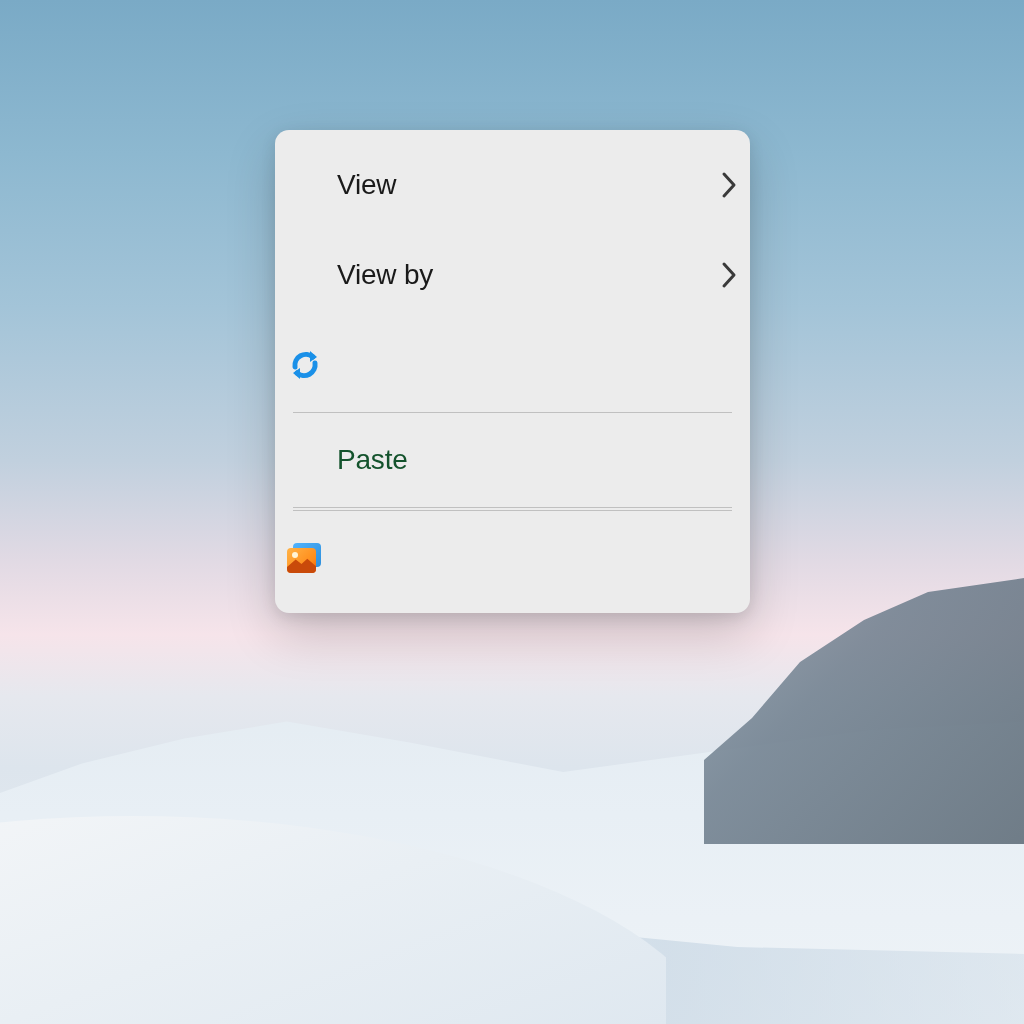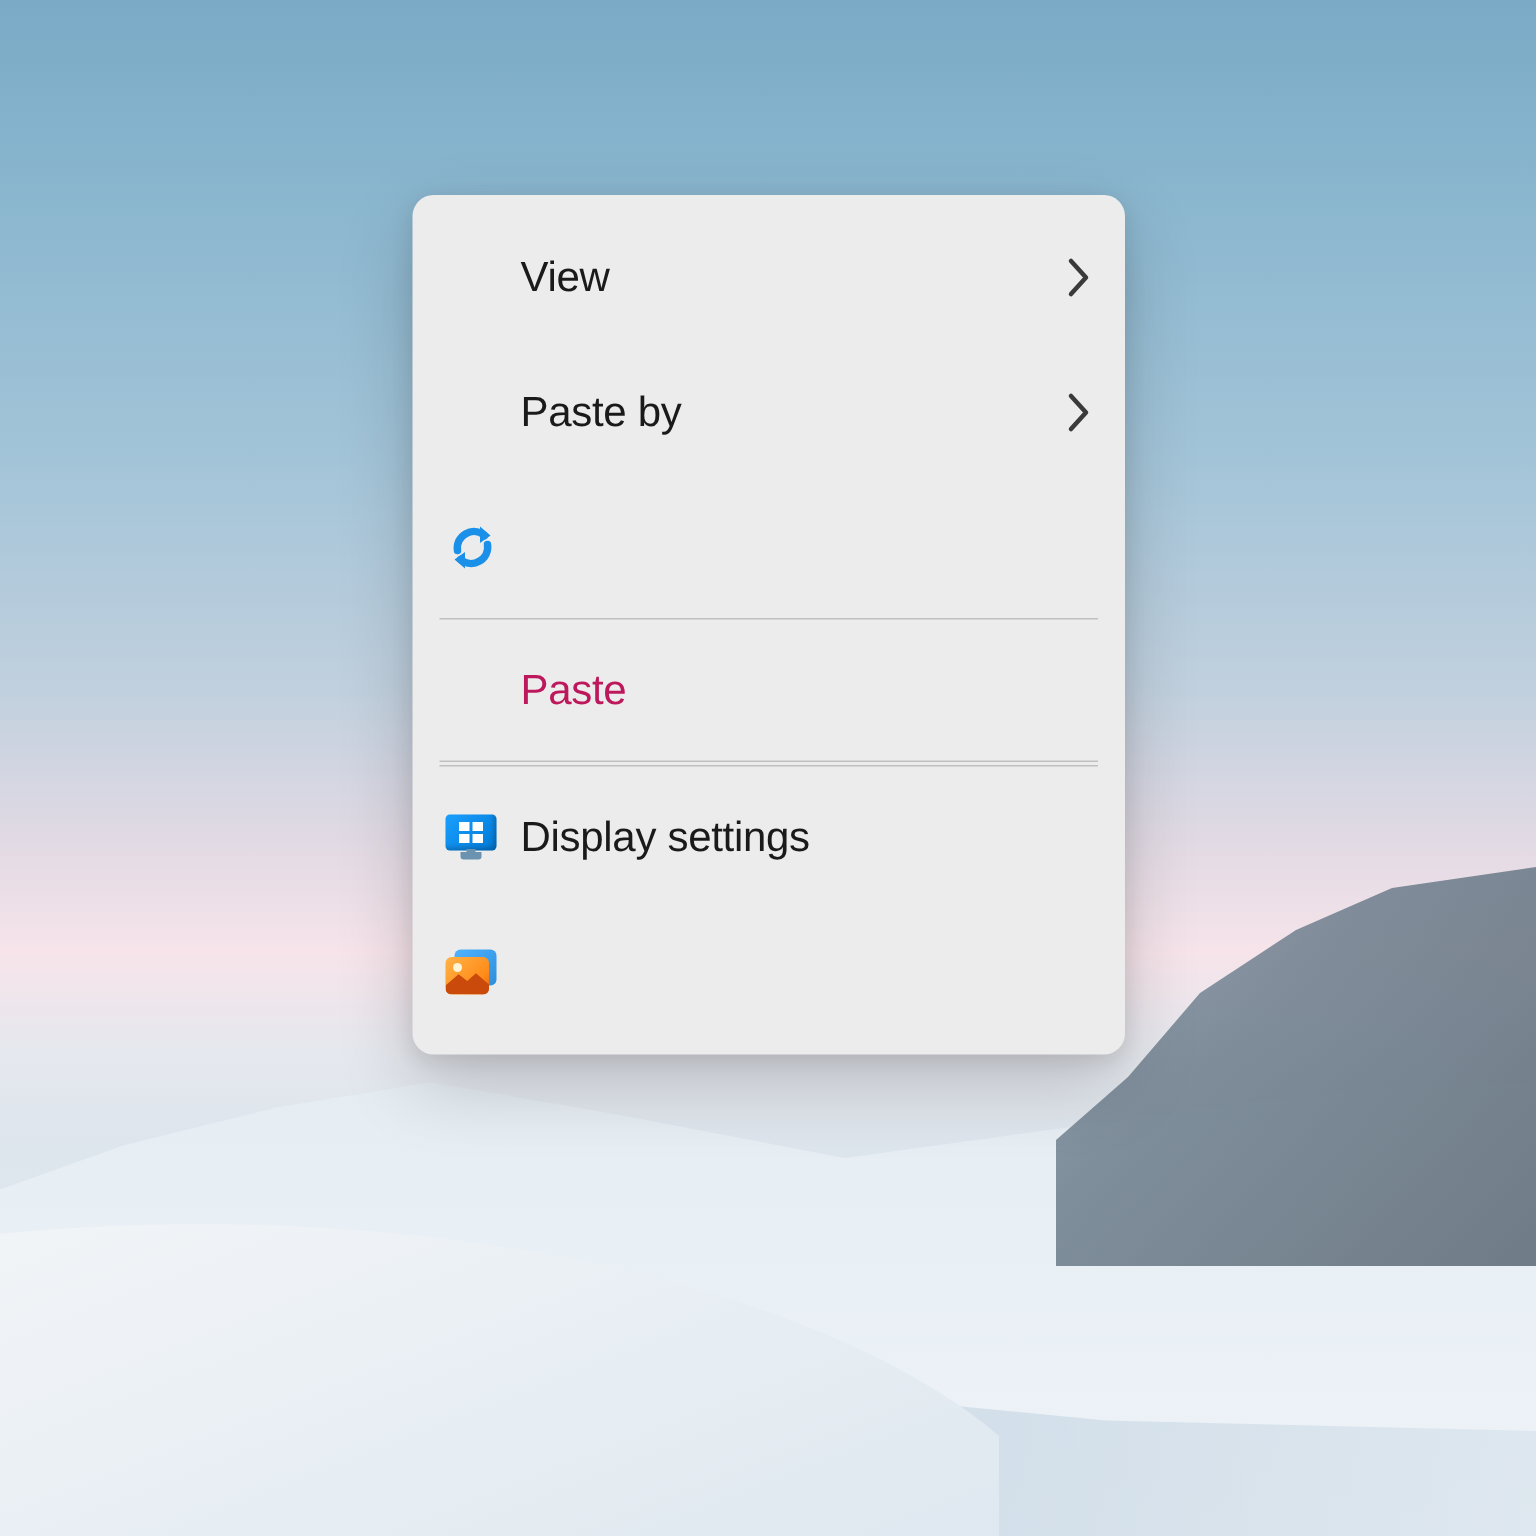--- a/index.html
+++ b/index.html
@@ -80,26 +80,26 @@
       background: #ececec;
       border-radius: 14px;
       box-shadow: 0 20px 50px rgba(0, 0, 0, 0.18), 0 4px 15px rgba(0,0,0,0.1);
       padding: 10px 0;
     }
     
     .menu-item {
       display: flex;
       align-items: center;
       height: 90px;
-      padding: 0 22px;
+      padding: 0 12px;
       cursor: default;
     }
     
     .menu-item.disabled .label {
-      color: #be185d;
+      color: #14532d;
     }
     
     .icon-slot {
       width: 50px;
       display: flex;
       align-items: center;
       justify-content: flex-start;
     }
     
     .label {
@@ -233,21 +233,21 @@
     <div class="label">View</div>
     <div class="chevron">
       <svg width="18" height="30" viewBox="0 0 18 30" fill="none">
         <path d="M4 4 L14 15 L4 26" stroke="#3a3a3a" stroke-width="3" stroke-linecap="round" stroke-linejoin="round"></path>
       </svg>
     </div>
   </div>
 
   <div class="menu-item">
     <div class="icon-slot"></div>
-    <div class="label">Paste by</div>
+    <div class="label">View by</div>
     <div class="chevron">
       <svg width="18" height="30" viewBox="0 0 18 30" fill="none">
         <path d="M4 4 L14 15 L4 26" stroke="#3a3a3a" stroke-width="3" stroke-linecap="round" stroke-linejoin="round"></path>
       </svg>
     </div>
   </div>
 
   <div class="menu-item">
     <div class="icon-slot refresh-icon">
       <svg viewBox="0 0 36 36">
@@ -265,31 +265,20 @@
     <div class="icon-slot"></div>
     <div class="label">Paste</div>
   </div>
 
 
   <div class="separator"></div>
 
 
   <div class="separator"></div>
 
-  <div class="menu-item">
-    <div class="icon-slot">
-      <div class="display-icon">
-        <div class="display-screen">
-            <div class="display-grid"></div>
-          </div>
-        <div class="display-stand"></div>
-      </div>
-    </div>
-    <div class="label">Display settings</div>
-  </div>
 
   <div class="menu-item">
     <div class="icon-slot">
       <div class="personalize-icon">
         <div class="personalize-back"></div>
         <div class="personalize-front">
           <div class="personalize-sun"></div>
           <div class="personalize-mtn"></div>
         </div>
       </div>

